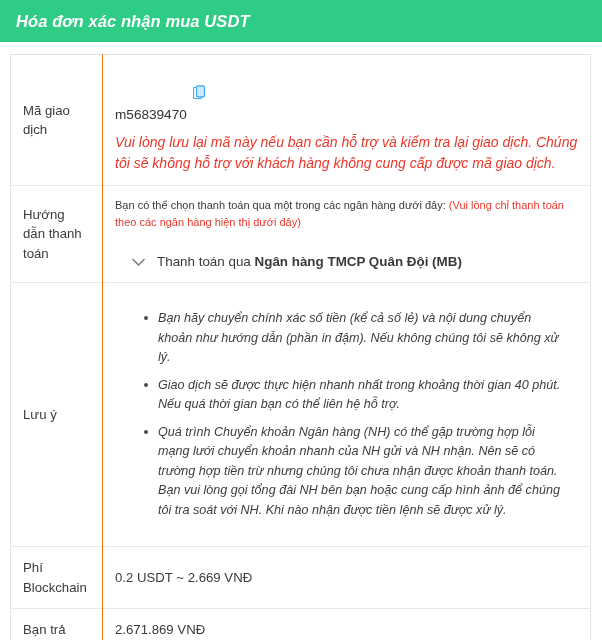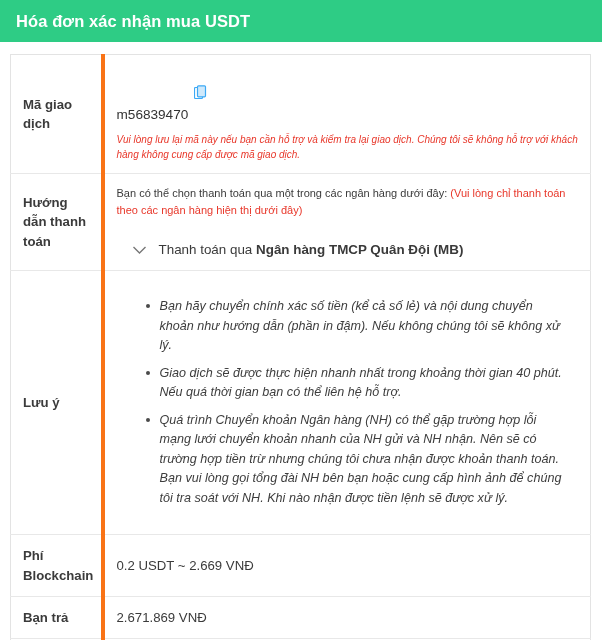--- a/index.html
+++ b/index.html
@@ -21,20 +21,21 @@
   .header {
     background: #2ecc85;
     color: #ffffff;
     height: 42px;
     display: flex;
     align-items: center;
     padding: 0 16px;
     font-size: 16.5px;
     font-weight: bold;
     letter-spacing: 0.1px;
+    font-style: italic;
   }
   .body-wrap {
     padding: 12px 10px 10px 10px;
   }
   table.invoice {
     width: 581px;
     border-collapse: collapse;
     border: 1px solid #e3e3e3;
     background: #fff;
     table-layout: fixed;
@@ -44,42 +45,41 @@
   table.invoice td {
     vertical-align: middle;
     padding: 11px 12px;
     font-size: 13.2px;
     color: #3b3b3b;
     line-height: 1.45;
   }
   td.label {
     width: 92px;
     color: #444;
-    border-right: 4px solid #f97316;
+    border-right: 1px solid #f97316;
     font-size: 13.2px;
-    font-weight: bold;
   }
   td.value { color: #3a3a3a; }
   .mono-id {
     font-size: 13.6px;
     color: #333;
     display: inline-block;
     vertical-align: middle;
     margin-top: 39px;
   }
   .copy-icon {
     display: inline-block;
     vertical-align: middle;
     margin-left: 6px;
     cursor: pointer;
   }
   .warn-note {
     color: #e8372a;
     font-style: italic;
-    font-size: 10px;
+    font-size: 14px;
     line-height: 1.5;
     margin-top: 7px;
   }
   .guide-main {
     font-size: 11px;
     color: #3a3a3a;
     line-height: 1.55;
   }
   .guide-main .red {
     color: #e8372a;

